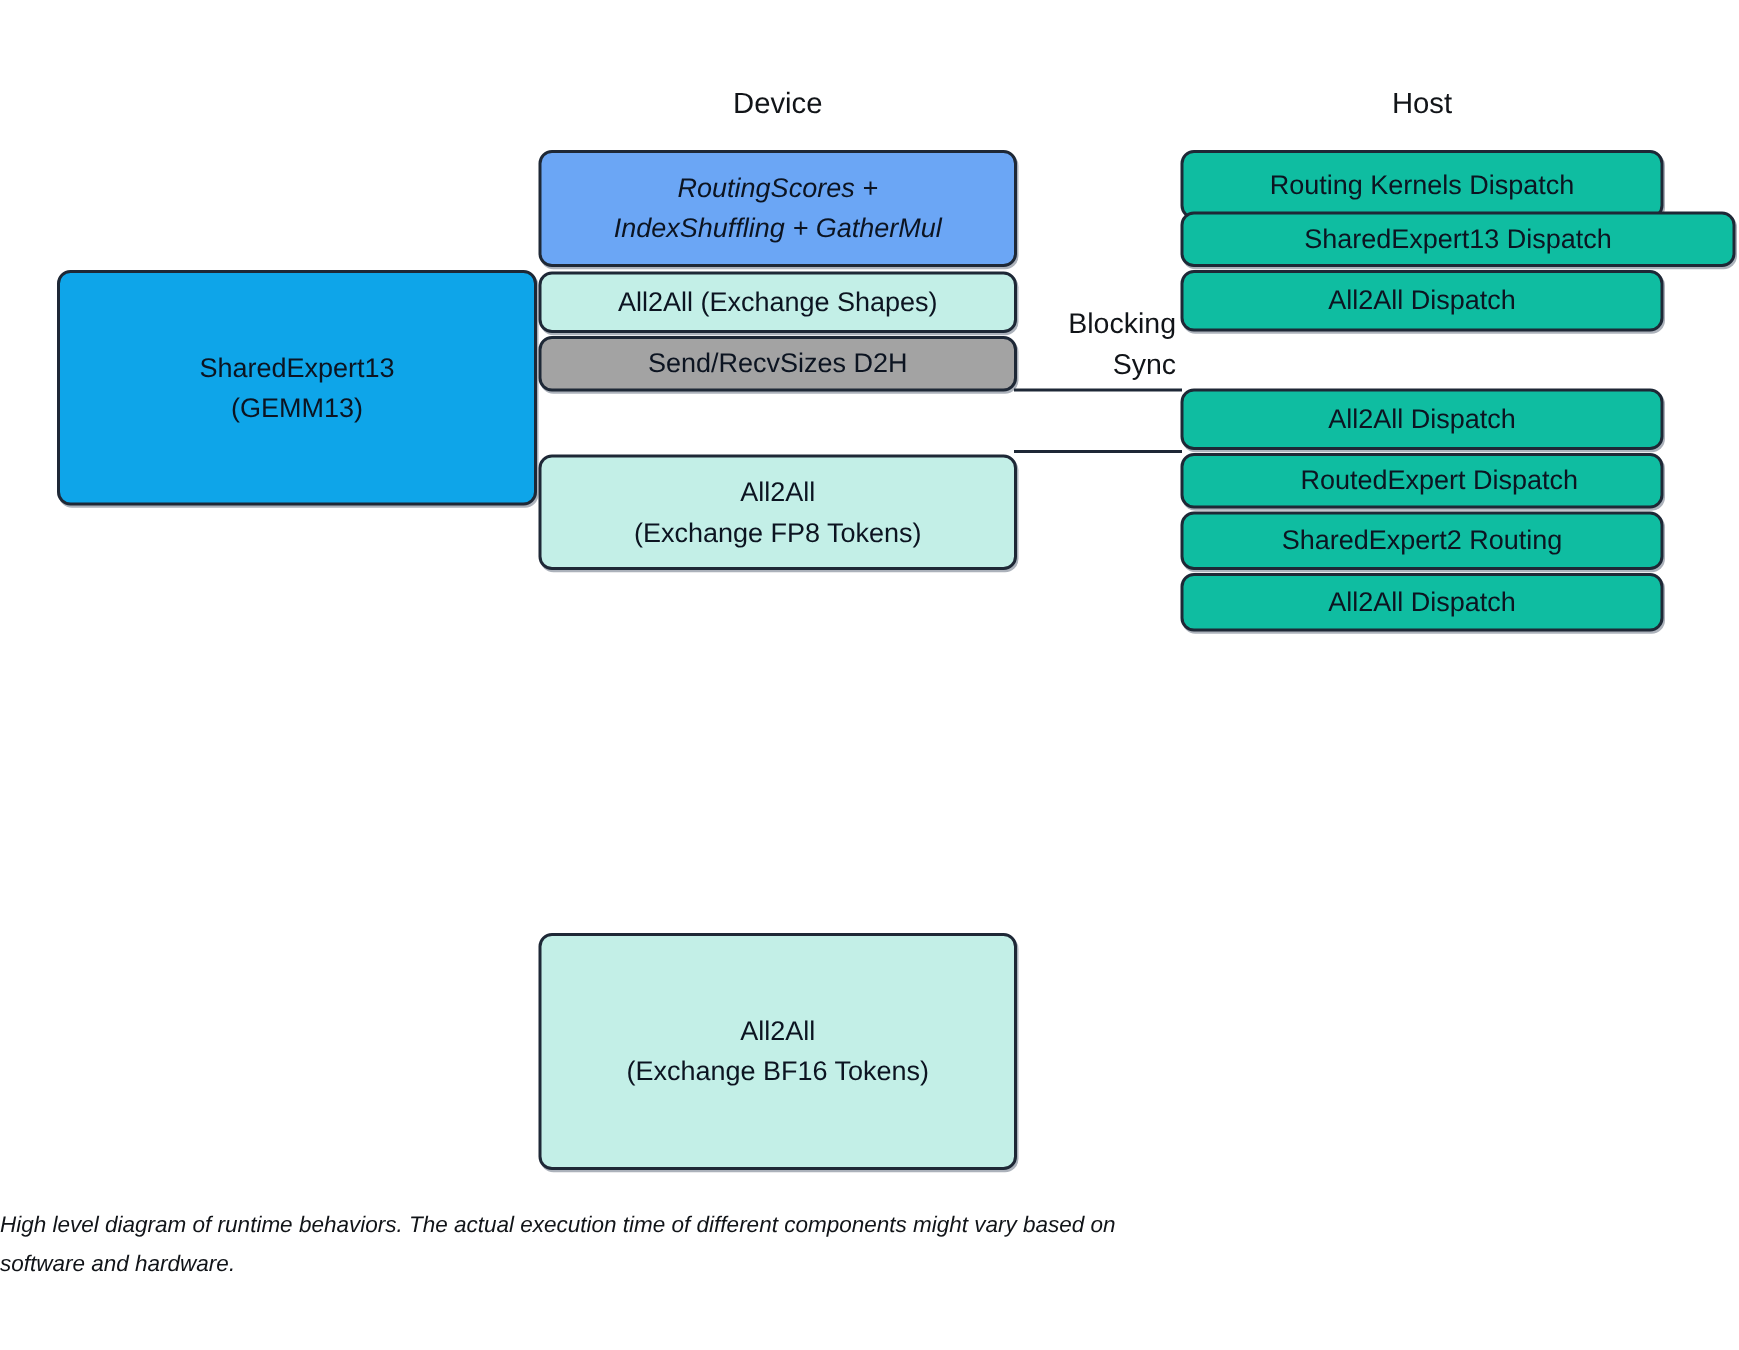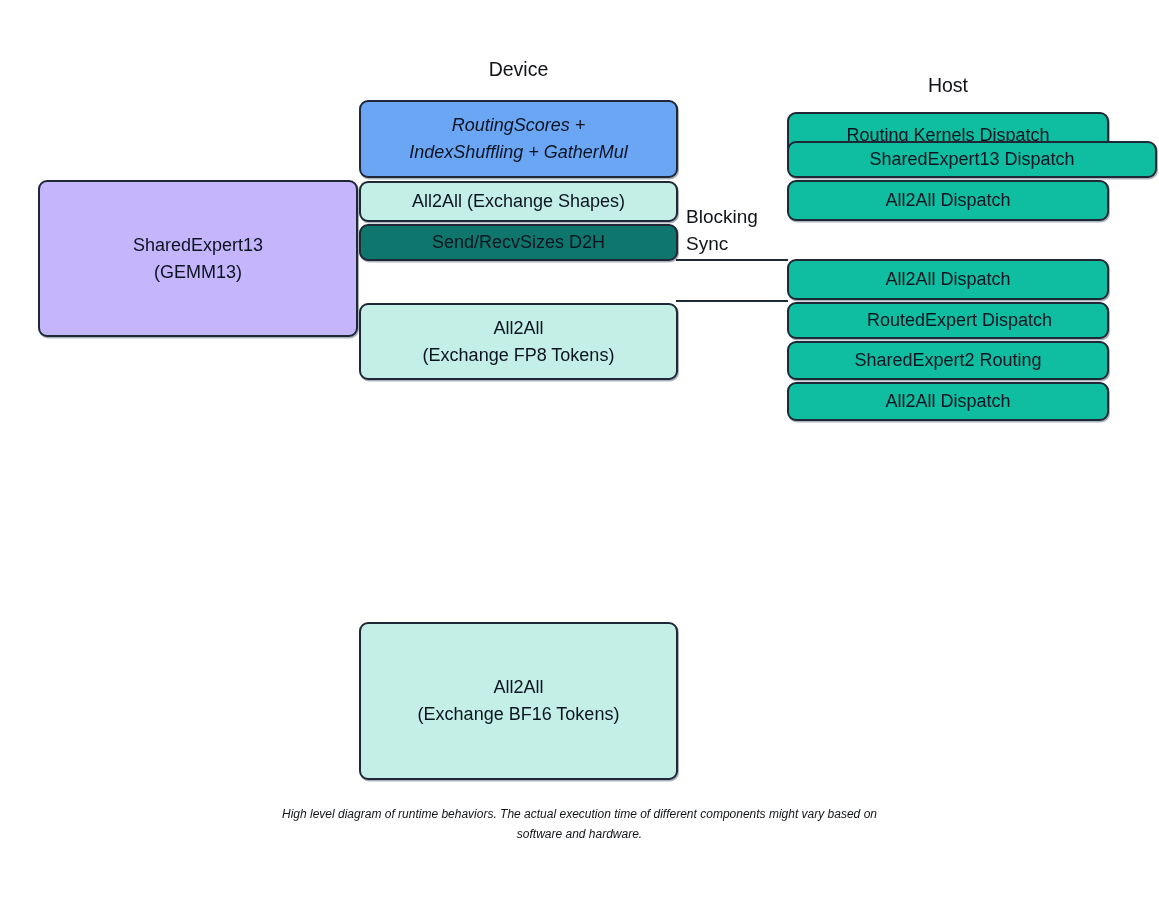--- a/index.html
+++ b/index.html
@@ -29,72 +29,71 @@
     justify-content: center;
     text-align: center;
     white-space: pre-line;
     font-size: 18px;
     line-height: 1.5;
     color: #0c1421;
     box-shadow: 1px 1.5px 0 rgba(71, 85, 105, 0.45);
   }
   .c-blue   { background: #6BA6F5; font-style: italic; }
   .c-teal   { background: #C3EFE7; }
-  .c-yellow { background: #0f766e; }
-  .c-orange { background: #c4b5fd; }
+  .c-yellow { background: #a3a3a3; }
+  .c-orange { background: #0ea5e9; }
   .c-green  { background: #0FBDA1; }
   .hline {
     position: absolute;
     height: 0;
     border-top: 2px solid #1e2836;
   }
   .blocking-sync {
     position: absolute;
     left: 686px;
     top: 204px;
     width: 98px;
-    text-align: left;
+    text-align: right;
     font-size: 19px;
     line-height: 1.4;
     color: #111418;
   }
   .caption {
     position: absolute;
     left: 0;
     top: 804px;
     width: 1159px;
-    text-align: center;
     font-style: italic;
-    font-size: 12px;
+    font-size: 15px;
     line-height: 1.7;
     color: #111418;
     white-space: pre-line;
   }
 </style>
 </head>
 <body>
 
 <div class="canvas">
 
   <div class="col-header" style="left:359px; top:58px; width:319px;">Device</div>
-  <div class="col-header" style="left:787px; top:58px; width:322px;margin-top:16px;">Host</div>
+  <div class="col-header" style="left:787px; top:58px; width:322px;">Host</div>
 
   <div class="box c-orange" style="left:38px; top:180px; width:320px; height:157px;">SharedExpert13
 (GEMM13)</div>
 
   <div class="box c-blue" style="left:359px; top:100px; width:319px; height:78px;">RoutingScores +
 IndexShuffling + GatherMul</div>
   <div class="box c-teal" style="left:359px; top:181px; width:319px; height:41px;">All2All (Exchange Shapes)</div>
   <div class="box c-yellow" style="left:359px; top:224px; width:319px; height:37px;">Send/RecvSizes D2H</div>
   <div class="box c-teal" style="left:359px; top:303px; width:319px; height:77px;">All2All
 (Exchange FP8 Tokens)</div>
   <div class="box c-teal" style="left:359px; top:622px; width:319px; height:158px;">All2All
 (Exchange BF16 Tokens)</div>
 
-  <div class="box c-green" style="left:787px; top:112px; width:322px; height:46px;">Routing Kernels Dispatch</div>
+  <div class="box c-green" style="left:787px; top:100px; width:322px; height:46px;">Routing Kernels Dispatch</div>
   <div class="box c-green" style="left:787px; top:141px; width:370px; height:37px;">SharedExpert13 Dispatch</div>
   <div class="box c-green" style="left:787px; top:180px; width:322px; height:41px;">All2All Dispatch</div>
 
   <div class="box c-green" style="left:787px; top:259px; width:322px; height:41px;">All2All Dispatch</div>
   <div class="box c-green" style="left:787px; top:302px; width:322px; height:37px;padding-left:23px;">RoutedExpert Dispatch</div>
   <div class="box c-green" style="left:787px; top:341px; width:322px; height:39px;">SharedExpert2 Routing</div>
   <div class="box c-green" style="left:787px; top:382px; width:322px; height:39px;">All2All Dispatch</div>
 
   <div class="hline" style="left:676px; top:259px; width:112px;"></div>
   <div class="hline" style="left:676px; top:300px; width:112px;"></div>

